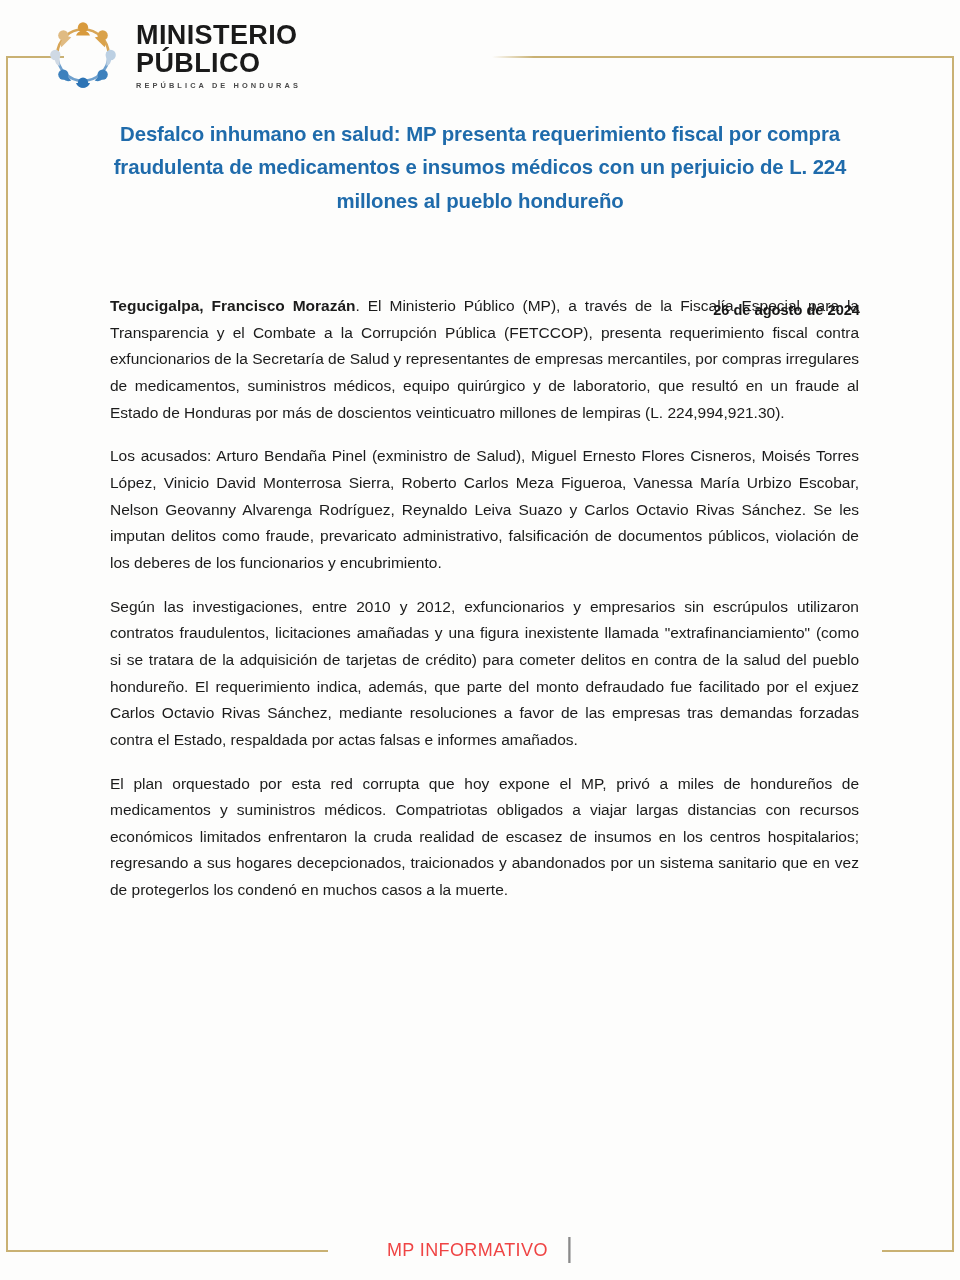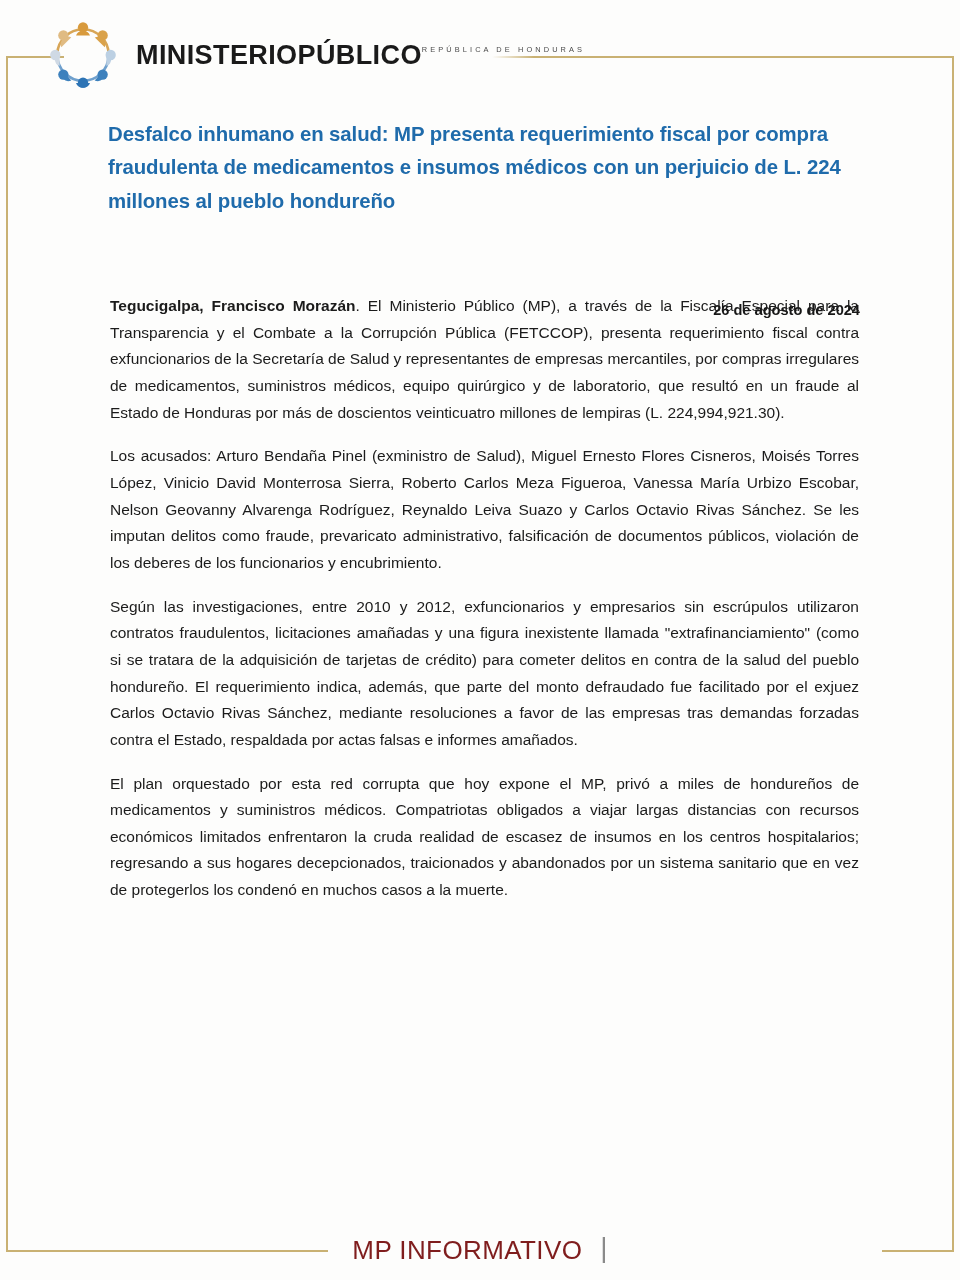--- a/index.html
+++ b/index.html
@@ -51,47 +51,47 @@
   .header {
     position: absolute;
     left: 44px; top: 16px;
     display: flex;
     align-items: center;
     gap: 14px;
   }
   .logo-mark { width: 78px; height: 78px; display:block; }
   .wordmark {
     display: flex;
-    flex-direction: row;
+    flex-direction: column;
     justify-content: center;
     padding-top: 2px;
   }
   .wm-line1, .wm-line2 {
     font-family: "Liberation Sans", sans-serif;
     font-weight: bold;
     color: #1a1a1a;
     font-size: 27px;
     letter-spacing: 0.4px;
     line-height: 1.02;
   }
   .wm-line3 {
     font-family: "Liberation Sans", sans-serif;
     font-size: 7.4px;
-    font-weight: normal;
+    font-weight: bold;
     letter-spacing: 3.1px;
     color: #4a4a4a;
     margin-top: 3px;
   }
 
   
   .doc-title {
     position: absolute;
     left: 108px; top: 118px;
     width: 744px;
-    text-align: left;
+    text-align: center;
     color: #1f6bab;
     font-weight: bold;
     font-size: 20.4px;
     line-height: 1.63;
     letter-spacing: -0.1px;
   }
 
   
   .doc-date {
     position: absolute;
@@ -121,22 +121,22 @@
   .footer-bar {
     position: absolute;
     left: 0; bottom: 14px;
     width: 960px;
     display: flex;
     align-items: center;
     justify-content: center;
     gap: 18px;
   }
   .footer-txt {
-    font-size: 26px;
-    color: #7f1d1d;
+    font-size: 18px;
+    color: #ef4444;
     letter-spacing: 0.4px;
     font-weight: 500;
     text-align: right;
   }
   .footer-div {
     color: #8a8a8a;
     font-size: 28px;
     font-weight: 300;
     position: relative;
     top: -2px;

